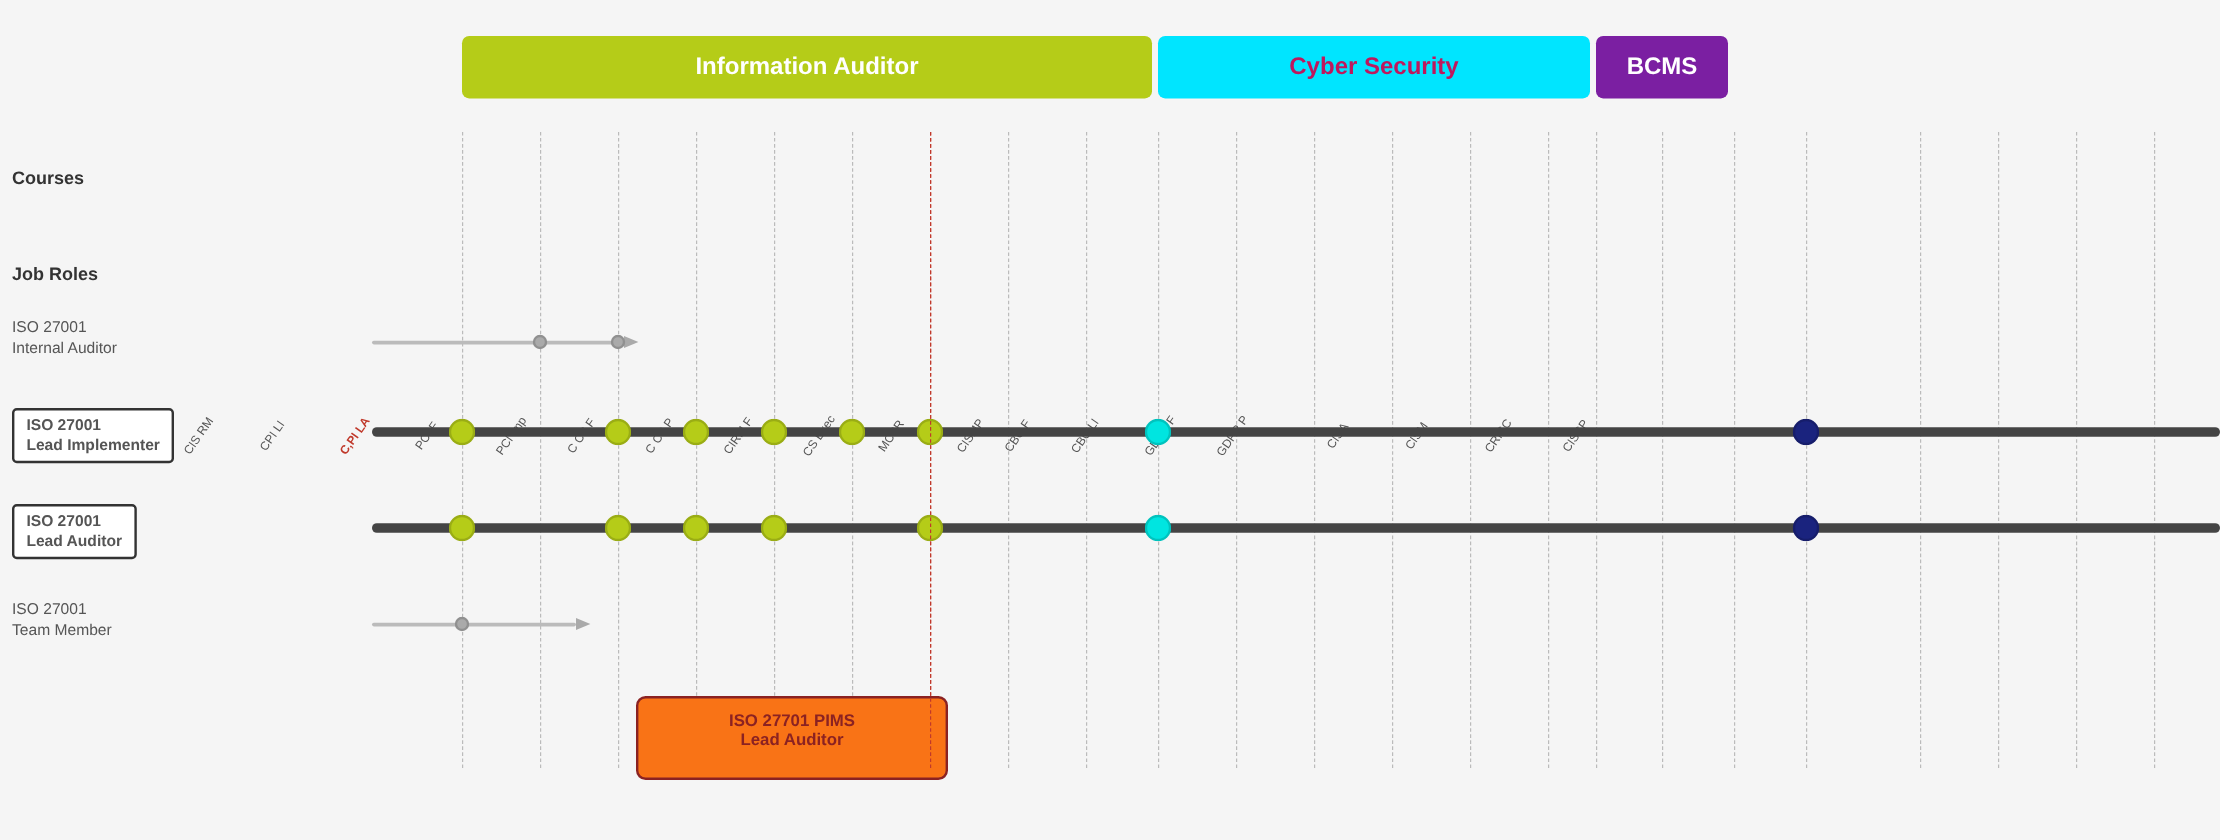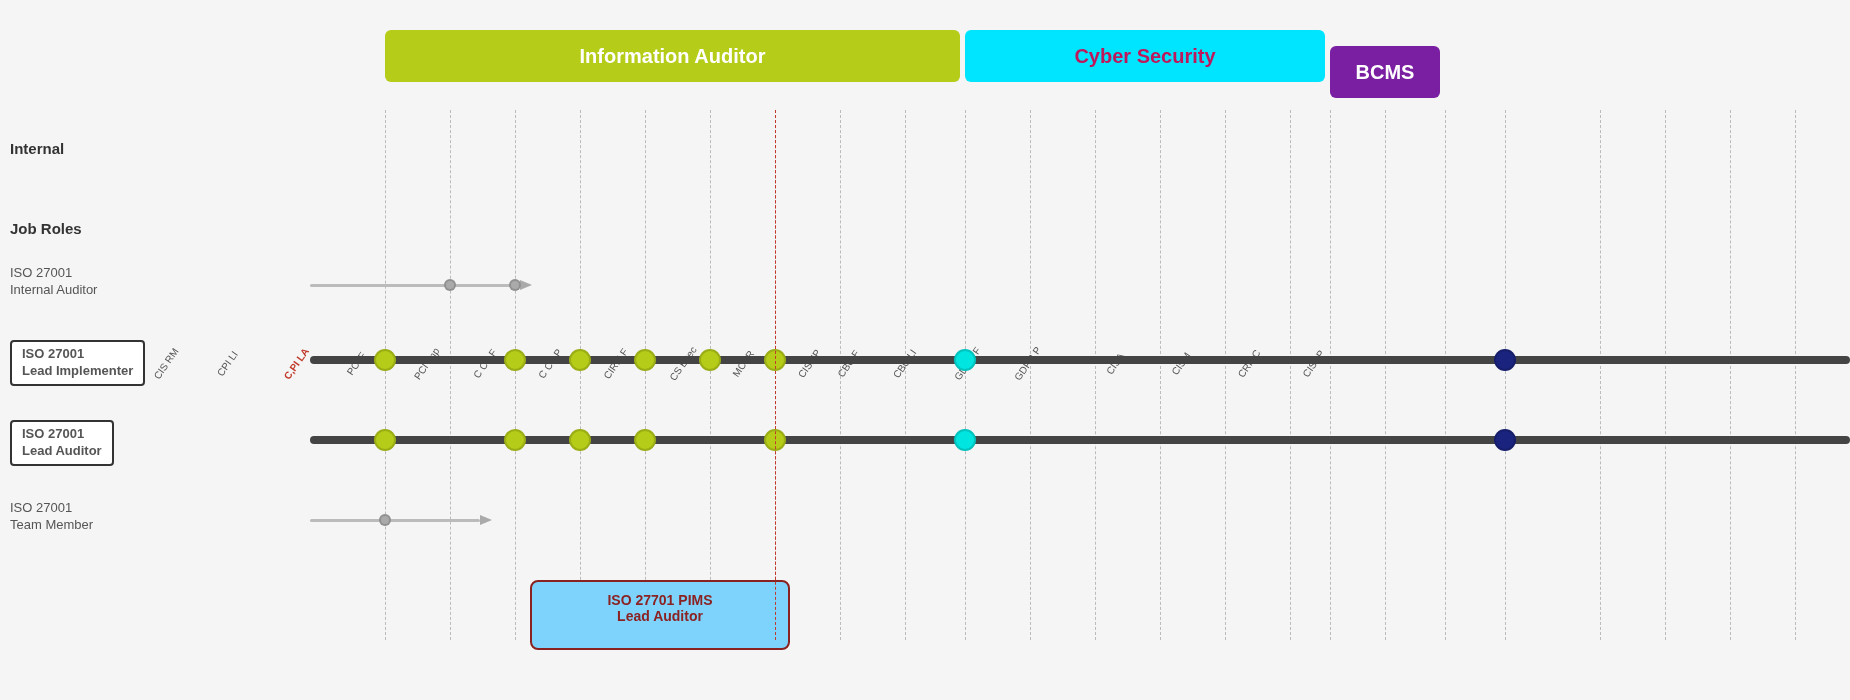--- a/index.html
+++ b/index.html
@@ -91,35 +91,35 @@
     .arrow-right {
       border-top: 5px solid transparent;
       border-bottom: 5px solid transparent;
       border-left: 10px solid #aaa;
     }
     
     .pims-box {
       position: absolute;
       border: 2px solid #8B2222;
       border-radius: 8px;
-      background: #7dd3fc;
+      background: #f97316;
       color: #8B2222;
       text-align: center;
       font-size: 14px;
       padding: 10px 20px;
       font-weight: bold;
     }
   </style>
 </head>
 <body>
 
 <div class="chart-container">
 <div class="banner" style="left: 385px; width: 575px; top: 30px; background: rgb(181, 204, 24); color: white;">Information Auditor</div>
     <div class="banner" style="left: 965px; width: 360px; top: 30px; background: rgb(0, 229, 255); color: #be185d;">Cyber Security</div>
-    <div class="banner" style="left: 1330px; width: 110px; top: 30px; background: rgb(123, 31, 162); color: white; margin-top: 16px;">BCMS</div>
+    <div class="banner" style="left: 1330px; width: 110px; top: 30px; background: rgb(123, 31, 162); color: white;">BCMS</div>
     <div class="vline" style="left: 385px; top: 110px; bottom: 60px;"></div>
     <div class="vline" style="left: 450px; top: 110px; bottom: 60px;"></div>
     <div class="vline" style="left: 515px; top: 110px; bottom: 60px;"></div>
     <div class="vline" style="left: 580px; top: 110px; bottom: 60px;"></div>
     <div class="vline" style="left: 645px; top: 110px; bottom: 60px;"></div>
     <div class="vline" style="left: 710px; top: 110px; bottom: 60px;"></div>
     <div class="vline" style="left: 775px; top: 110px; bottom: 60px; border-left: 1.5px dashed rgb(192, 57, 43);"></div>
     <div class="vline" style="left: 840px; top: 110px; bottom: 60px;"></div>
     <div class="vline" style="left: 905px; top: 110px; bottom: 60px;"></div>
     <div class="vline" style="left: 965px; top: 110px; bottom: 60px;"></div>
@@ -152,21 +152,21 @@
     <div class="col-header" style="left: 1209px; top: 108px; color: rgb(85, 85, 85);">MCSR</div>
     <div class="col-header" style="left: 1274px; top: 108px; color: rgb(85, 85, 85);">CISMP</div>
     <div class="col-header" style="left: 1314px; top: 108px; color: rgb(85, 85, 85);">CBC F</div>
     <div class="col-header" style="left: 1369px; top: 108px; color: rgb(85, 85, 85);">CBC LI</div>
     <div class="col-header" style="left: 1429px; top: 108px; color: rgb(85, 85, 85);">GDPR F</div>
     <div class="col-header" style="left: 1489px; top: 108px; color: rgb(85, 85, 85);">GDPR P</div>
     <div class="col-header" style="left: 1584px; top: 108px; color: rgb(85, 85, 85);">CISA</div>
     <div class="col-header" style="left: 1649px; top: 108px; color: rgb(85, 85, 85);">CISM</div>
     <div class="col-header" style="left: 1714px; top: 108px; color: rgb(85, 85, 85);">CRISC</div>
     <div class="col-header" style="left: 1779px; top: 108px; color: rgb(85, 85, 85);">CISSP</div>
-    <div class="section-label" style="top: 140px;">Internal</div>
+    <div class="section-label" style="top: 140px;">Courses</div>
     <div class="section-label" style="top: 220px;">Job Roles</div>
     <div class="row-line" style="left: 310px; width: 210px; top: 283.5px; height: 3px; background: rgb(187, 187, 187);"></div>
     <div class="arrow arrow-right" style="position: absolute; left: 520px; top: 280px; width: 0px; height: 0px; border-top: 5px solid transparent; border-bottom: 5px solid transparent; border-left: 12px solid rgb(170, 170, 170);"></div>
     <div class="dot" style="left: 450px; top: 285px; width: 12px; height: 12px; background: rgb(170, 170, 170); border: 2px solid rgba(0, 0, 0, 0.15);"></div>
     <div class="dot" style="left: 515px; top: 285px; width: 12px; height: 12px; background: rgb(170, 170, 170); border: 2px solid rgba(0, 0, 0, 0.15);"></div>
     <div class="row-label" style="position: absolute; left: 10px; top: 265px;">ISO 27001<br>Internal Auditor</div>
     <div class="row-line" style="left: 310px; width: 1540px; top: 356px; height: 8px; background: rgb(68, 68, 68);"></div>
     <div class="dot" style="left: 385px; top: 360px; width: 22px; height: 22px; background: rgb(181, 204, 24); border: 2px solid rgba(0, 0, 0, 0.15);"></div>
     <div class="dot" style="left: 515px; top: 360px; width: 22px; height: 22px; background: rgb(181, 204, 24); border: 2px solid rgba(0, 0, 0, 0.15);"></div>
     <div class="dot" style="left: 580px; top: 360px; width: 22px; height: 22px; background: rgb(181, 204, 24); border: 2px solid rgba(0, 0, 0, 0.15);"></div>

